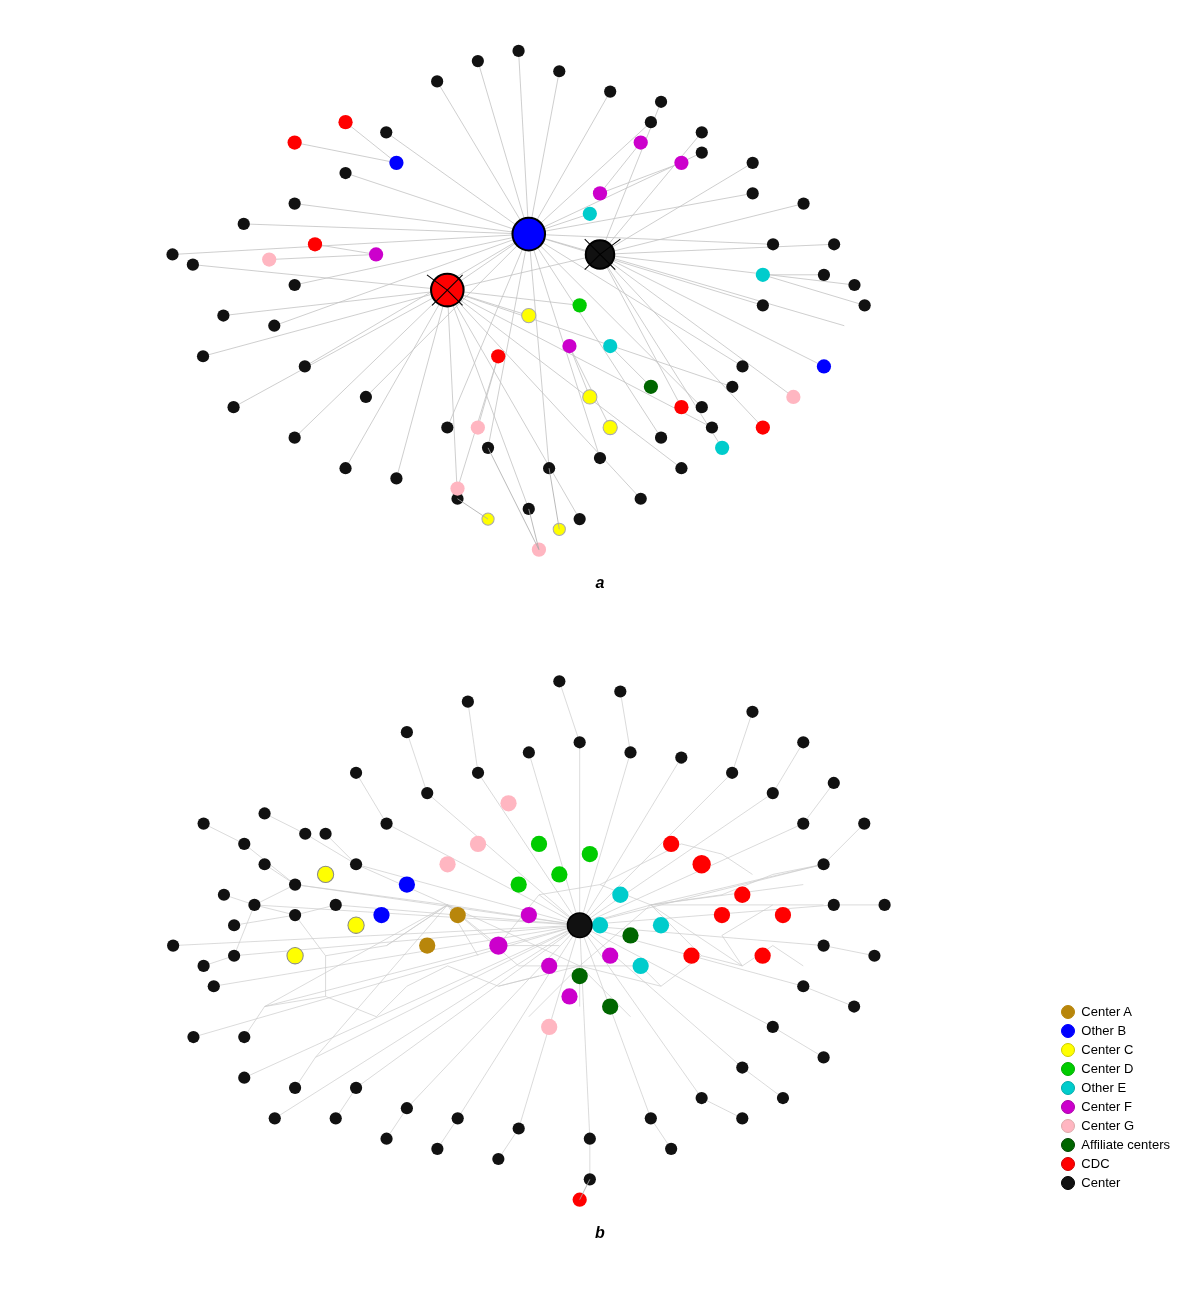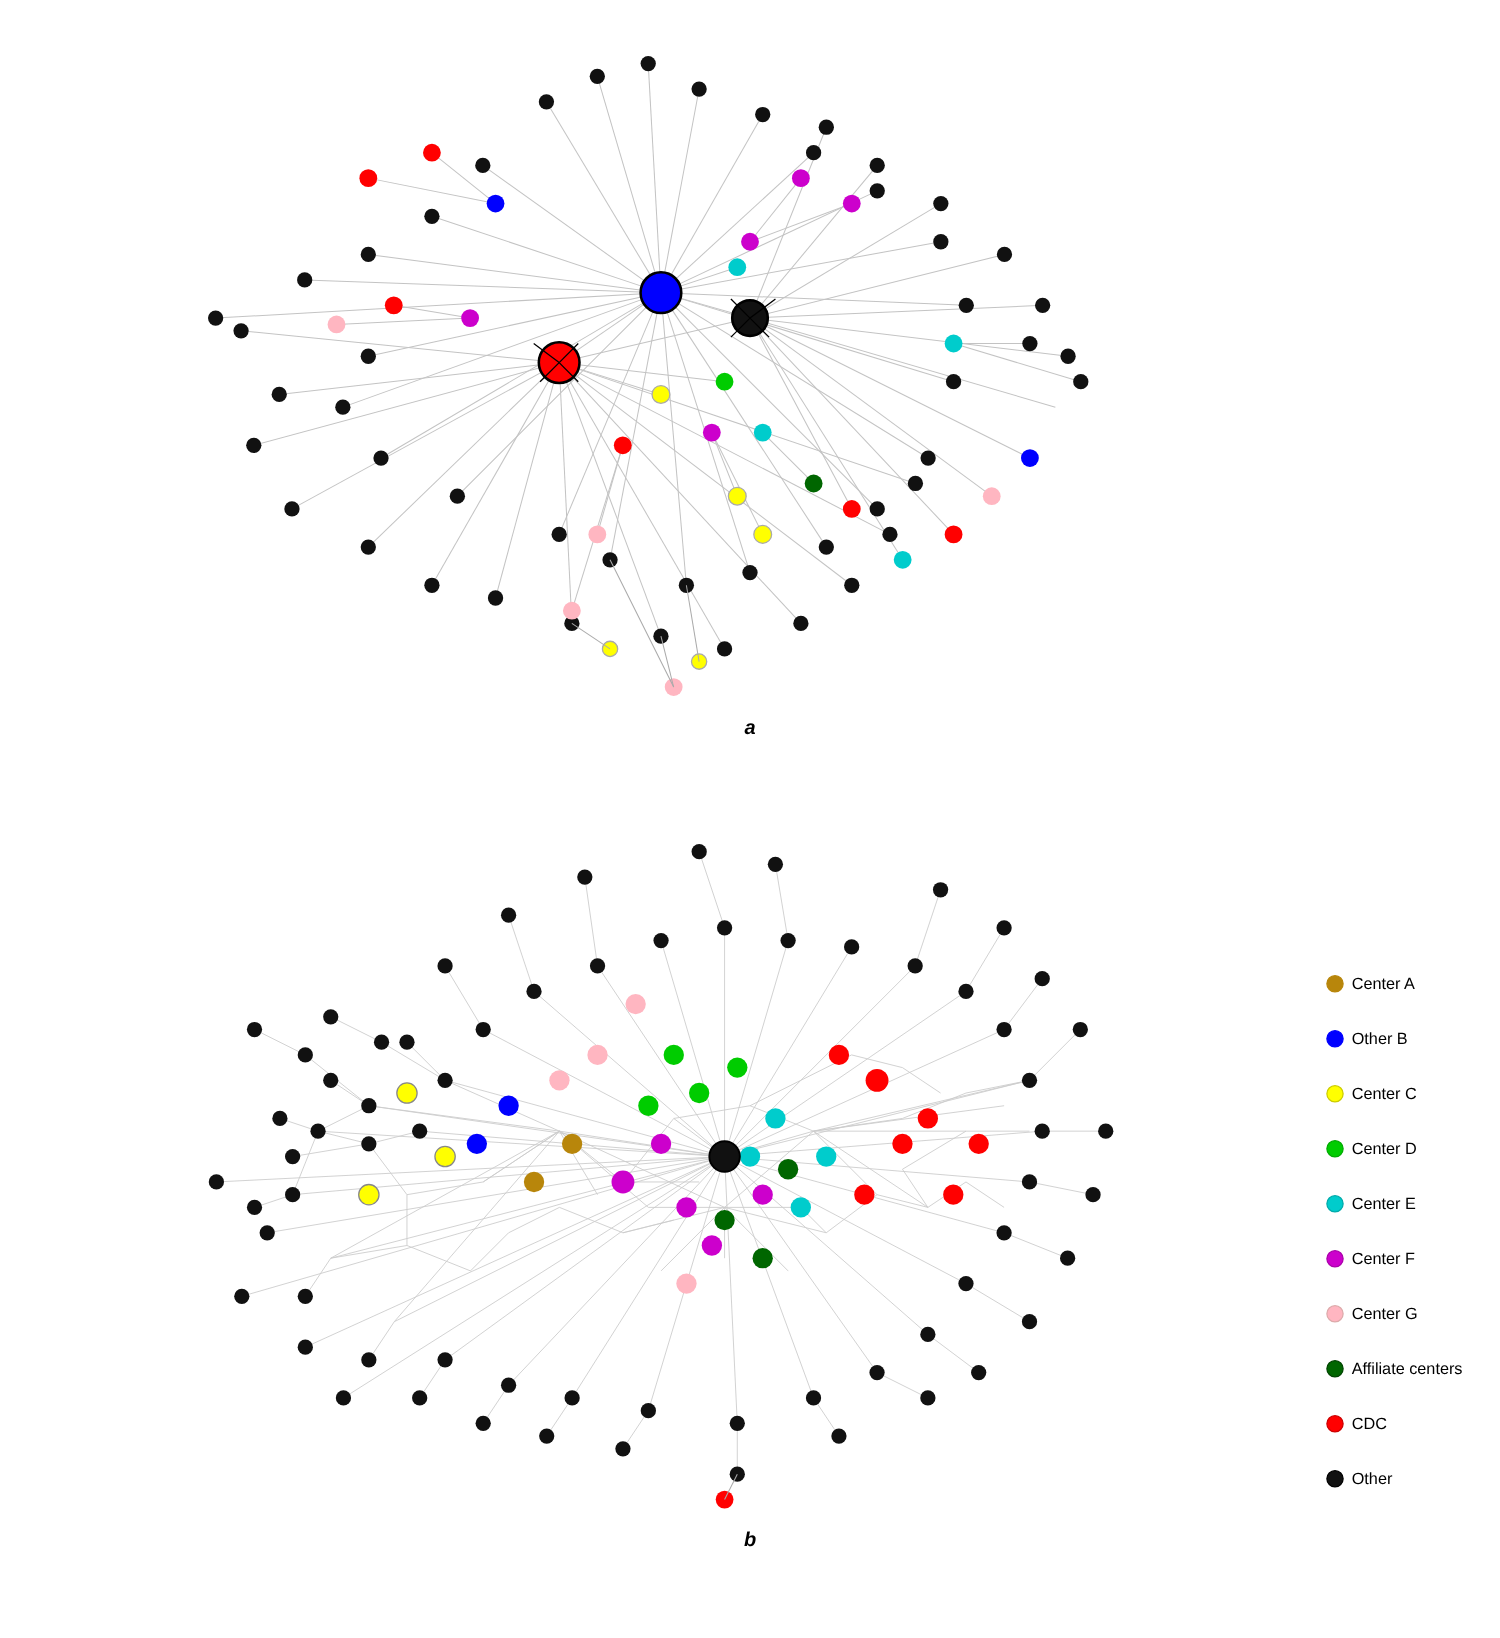--- a/index.html
+++ b/index.html
@@ -51,21 +51,20 @@
       bottom: 60px;
       display: flex;
       flex-direction: column;
       gap: 4px;
     }
     .legend-item {
       display: flex;
       align-items: center;
       gap: 6px;
       font-size: 13px;
-      margin-top: 25px;
     }
     .legend-dot {
       width: 14px;
       height: 14px;
       border-radius: 50%;
       border: 1px solid #333;
       flex-shrink: 0;
     }
   </style>
 </head>
@@ -539,40 +538,40 @@
       <div class="legend-item">
         <div class="legend-dot" style="background:#ffff00; border-color:#cccc00;"></div>
         <span>Center C</span>
       </div>
       <div class="legend-item">
         <div class="legend-dot" style="background:#00cc00; border-color:#00aa00;"></div>
         <span>Center D</span>
       </div>
       <div class="legend-item">
         <div class="legend-dot" style="background:#00cccc; border-color:#00aaaa;"></div>
-        <span>Center E</span>
+        <span>Other E</span>
       </div>
       <div class="legend-item">
         <div class="legend-dot" style="background:#cc00cc; border-color:#aa00aa;"></div>
         <span>Center F</span>
       </div>
       <div class="legend-item">
         <div class="legend-dot" style="background:#ffb6c1; border-color:#ddaaaa;"></div>
         <span>Center G</span>
       </div>
       <div class="legend-item">
         <div class="legend-dot" style="background:#006600; border-color:#004400;"></div>
         <span>Affiliate centers</span>
       </div>
       <div class="legend-item">
         <div class="legend-dot" style="background:#ff0000; border-color:#cc0000;"></div>
         <span>CDC</span>
       </div>
       <div class="legend-item">
         <div class="legend-dot" style="background:#111111; border-color:#000;"></div>
-        <span>Other</span>
+        <span>Center</span>
       </div>
     </div>
 
     <div class="section-label">b</div>
   </div>
 
 </div>
 
 </body></html>

